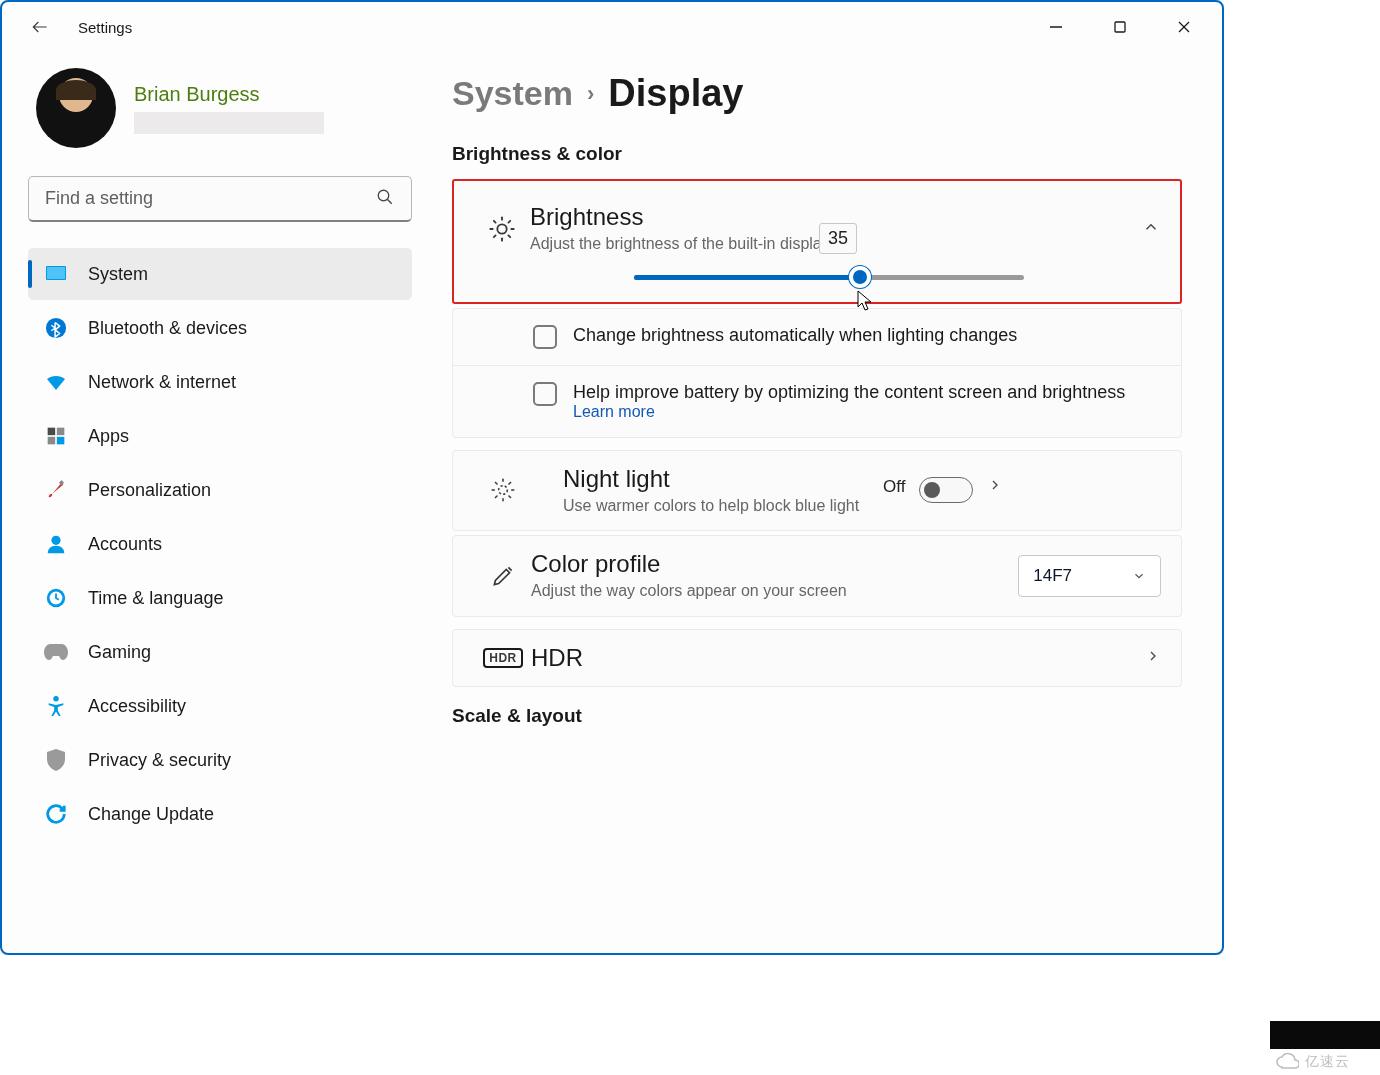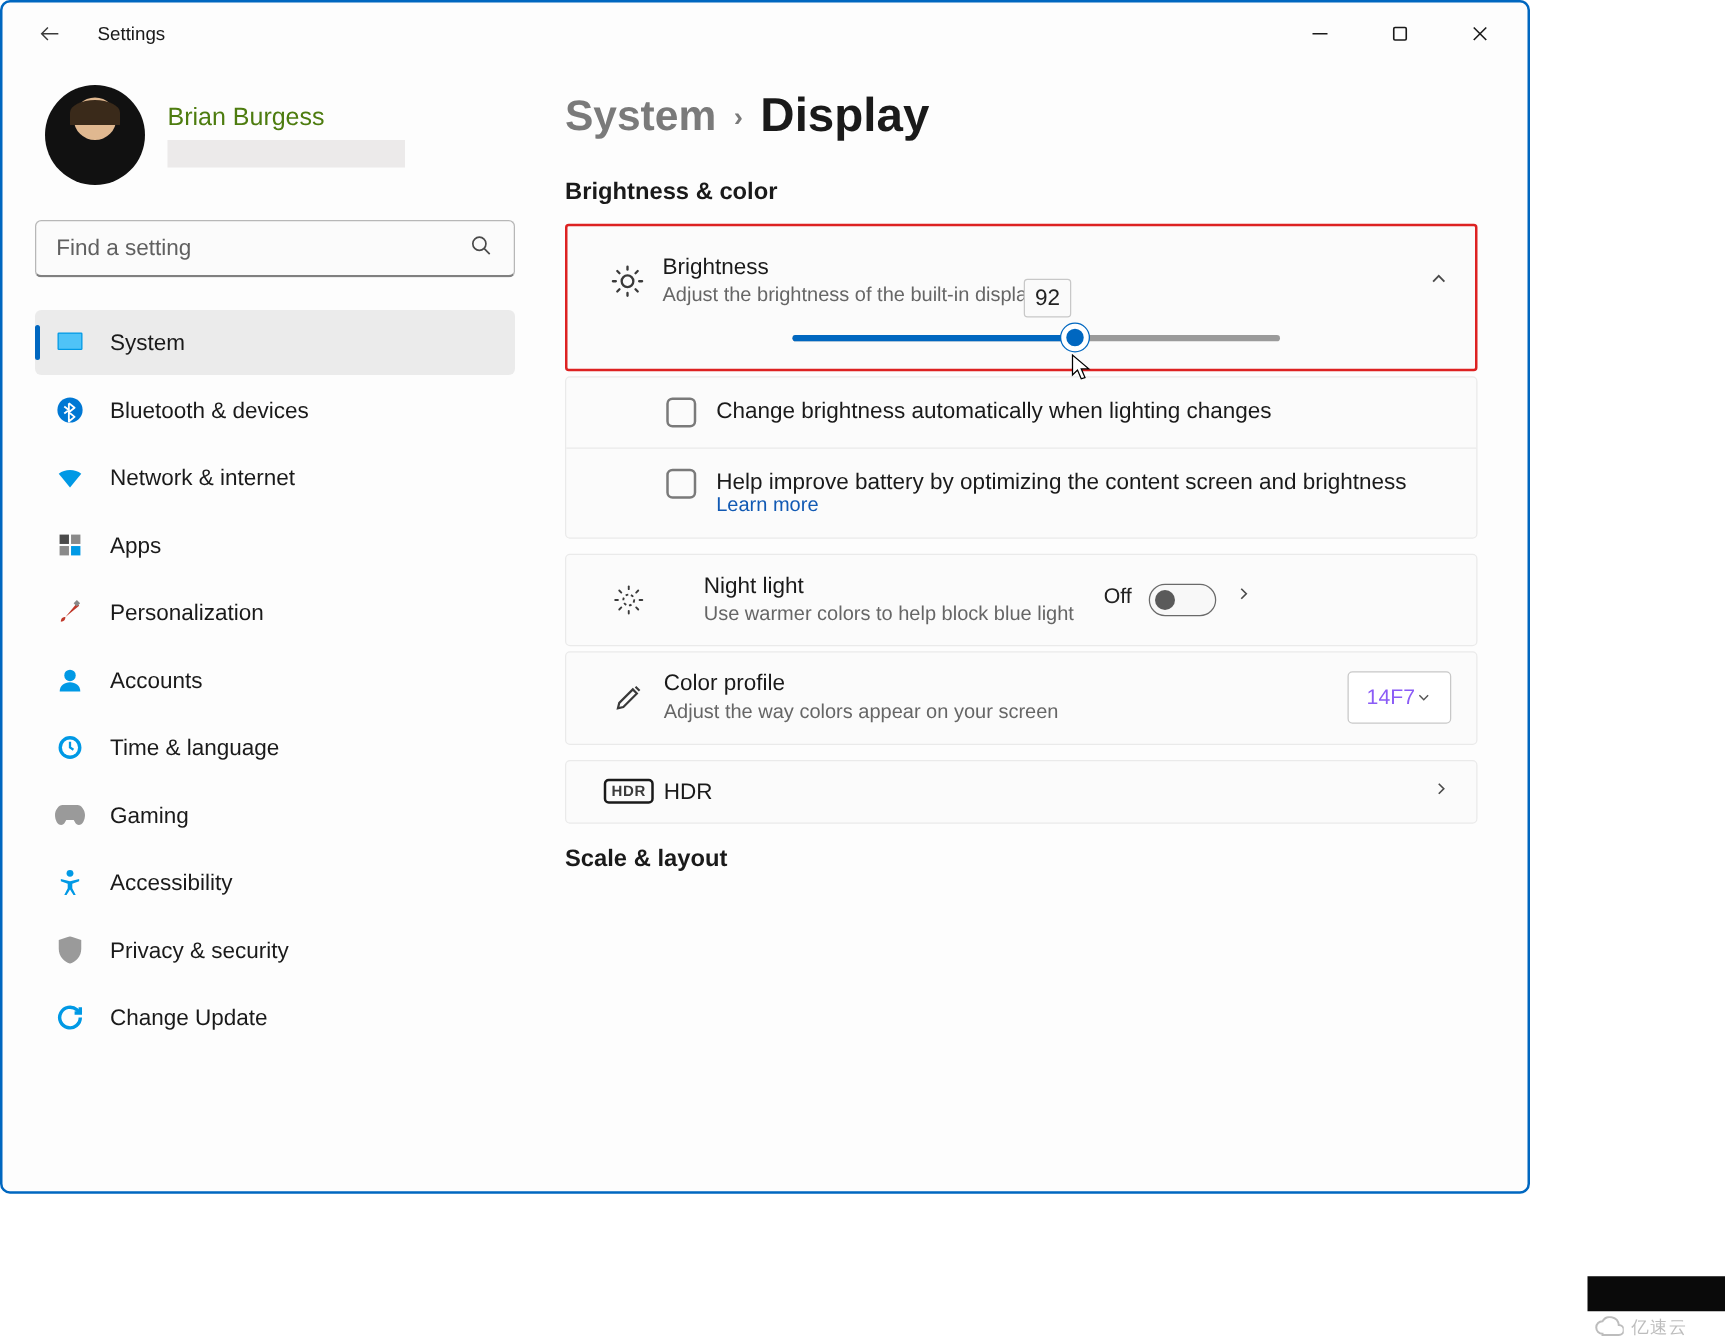--- a/index.html
+++ b/index.html
@@ -40,42 +40,42 @@
 .bc-current { font-size: 38px; font-weight: 600; color: #1a1a1a; }
 
 .section-title { font-size: 19px; font-weight: 600; color: #1a1a1a; margin-bottom: 14px; }
 
 .card-group { display: flex; flex-direction: column; gap: 4px; margin-bottom: 12px; }
 .card { background: #fbfbfb; border: 1px solid #eaeaea; border-radius: 4px; padding: 14px 20px 14px 22px; }
 .card.highlight { border: 2px solid #d22; border-radius: 3px; padding: 22px 20px; }
 .card-row { display: flex; align-items: center; }
 .card-icon { width: 56px; display: flex; justify-content: center; color: #3a3a3a; }
 .card-texts { flex: 1; padding-right: 10px; }
-.card-title { font-size: 18px; color: #1a1a1a; }
+.card-title { font-size: 24px; color: #1a1a1a; }
 .card-desc { font-size: 16px; color: #666; margin-top: 2px; line-height: 1.35; }
 .card-link { color: #1159b3; font-weight: 500; cursor: pointer; }
 .card-right { display:flex; gap: 14px; }
 .chev { color: #4a4a4a; }
 
 .brightness-value { position: absolute; border: 1px solid #c8c8c8; background: #fafafa; padding: 4px 8px; font-size: 18px; color: #222; border-radius: 3px; }
 
 .slider-wrap { margin: 20px 0 0 160px; position: relative; width: 390px; }
 .slider-track { height: 5px; background: #9a9a9a; border-radius: 3px; position: relative; }
 .slider-fill { position:absolute; left:0; top:0; bottom:0; background:#0067c0; border-radius:3px; width:58%; }
 .slider-thumb { position:absolute; top:50%; left:58%; transform:translate(-50%,-50%); width:22px; height:22px; background:#0067c0; border:4px solid #fff; border-radius:50%; box-shadow: 0 0 0 1px #0067c0; }
 .cursor-svg { position:absolute; left:58%; top:14px; transform: translateX(-4px); pointer-events:none; }
 
 .checkbox { width: 24px; height: 24px; border: 2px solid #7a7a7a; border-radius: 5px; flex-shrink: 0; margin-right: 16px; }
 .sub-card { padding: 16px 20px 16px 80px; border-top: 1px solid #eaeaea; display: flex; align-items: flex-start; }
 
 .toggle { width: 54px; height: 26px; border: 1.5px solid #6a6a6a; border-radius: 14px; position: relative; background:#f8f8f8; }
 .toggle::after { content:""; position:absolute; left:4px; top:50%; transform:translateY(-50%); width:16px; height:16px; background:#5a5a5a; border-radius:50%; }
 .toggle-label { font-size: 17px; color: #222; }
 
-.select { border: 1px solid #c8c8c8; border-radius: 4px; padding: 10px 14px; display: flex; align-items: center; font-size: 17px; color: #8b5cf6; background: #fff; }
+.select { border: 1px solid #c8c8c8; border-radius: 4px; padding: 10px 14px; display: flex; align-items: center; gap: 60px; font-size: 17px; color: #0f172a; background: #fff; }
 
 .hdr-badge { font-size: 12px; font-weight: 700; border: 2px solid #1a1a1a; border-radius: 4px; padding: 1px 4px; letter-spacing: 0.5px; }
 
 .scale-title { font-size: 19px; font-weight: 600; color: #1a1a1a; margin-top: 18px; }
 
 .watermark { position:absolute; right:30px; bottom:4px; color:#bdbdbd; font-size:14px; letter-spacing:1px; display:flex; align-items:center; gap:6px; }
 .corner-block { position:absolute; right:0; bottom:26px; width:110px; height:28px; background:#0a0a0a; }
 </style>
 </head>
 <body>
@@ -263,21 +263,21 @@
             <div class="card-texts">
               <div class="card-title">Brightness</div>
               <div class="card-desc">Adjust the brightness of the built-in display</div>
             </div>
             <span class="chev">
               <svg width="18" height="18" viewBox="0 0 24 24" fill="none" stroke="currentColor" stroke-width="2">
                   <polyline points="6 15 12 9 18 15"></polyline>
                 </svg>
             </span>
           </div>
-          <div class="brightness-value" style="top:42px; left:365px;">92</div>
+          <div class="brightness-value" style="top:42px; left:365px;">35</div>
           <div class="slider-wrap">
             <div class="slider-track">
                 <div class="slider-fill"></div>
                 <div class="slider-thumb"></div>
               </div>
             <svg class="cursor-svg" width="20" height="24" viewBox="0 0 20 24" fill="#fff" stroke="#000" stroke-width="1">
                 <path d="M2 2l0 16 4-4 3 7 3-1-3-7 6 0z"></path>
               </svg>
           </div>
         </div>

